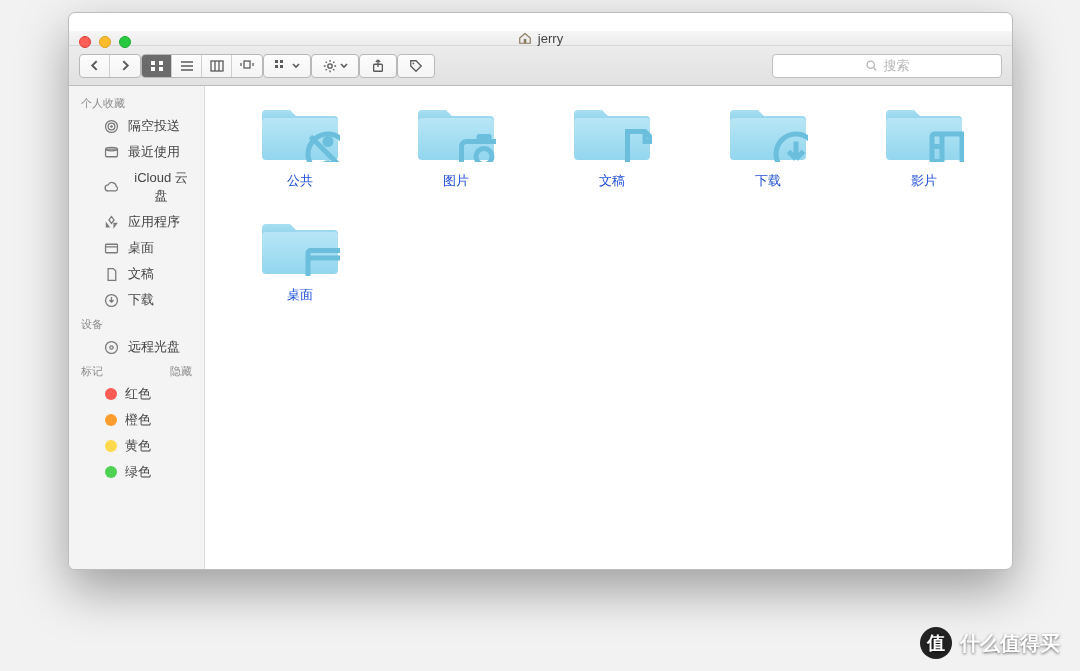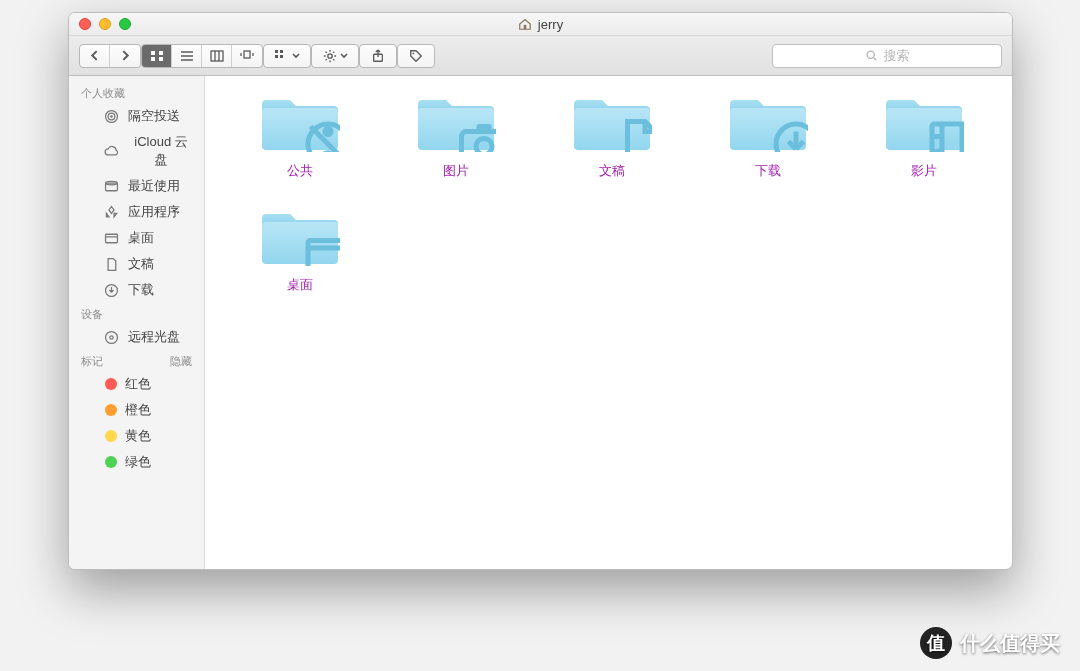--- a/index.html
+++ b/index.html
@@ -16,29 +16,30 @@
     width: 945px; height: 558px;
     background: #fff;
     border: 1px solid #bcbcbc;
     border-radius: 7px;
     box-shadow: 0 20px 50px rgba(0,0,0,0.35);
     overflow: hidden;
     display: flex;
     flex-direction: column;
   }
   .titlebar {
-    height: 23px;
+    height: 15px;
     background: linear-gradient(#f6f6f6, #ececec);
     border-bottom: 1px solid #d7d7d7;
     display: flex;
     align-items: center;
     justify-content: center;
     position: relative;
     font-size: 13px;
     color: #444;
+    margin-top: 18px;
   }
   .traffic {
     position: absolute;
     left: 10px; top: 5px;
     display: flex;
     gap: 8px;
   }
   .traffic div {
     width: 12px; height: 12px;
     border-radius: 50%;
@@ -141,21 +142,21 @@
     display: grid;
     grid-template-columns: repeat(5, 150px);
     gap: 26px 6px;
   }
   .item {
     display: flex;
     flex-direction: column;
     align-items: center;
     gap: 10px;
     font-size: 13px;
-    color: #a21caf;
+    color: #1d4ed8;
   }
   .folder {
     width: 80px; height: 60px; position: relative;
   }
   .folder svg { width: 100%; height: 100%; }
   .watermark {
     position: absolute;
     right: 20px; bottom: 12px;
     display: flex; align-items: center; gap: 8px;
     color: #fff;
@@ -394,32 +395,32 @@
             <span class="ic">
               <svg width="17" height="17">
                 <use href="#s-airdrop"></use>
               </svg>
             </span>
             <span>隔空投送</span>
           </div>
           <div class="sb-item">
             <span class="ic">
               <svg width="17" height="17">
+                <use href="#s-clock"></use>
+              </svg>
+            </span>
+            <span>最近使用</span>
+          </div>
+          <div class="sb-item">
+            <span class="ic">
+              <svg width="17" height="17">
                 <use href="#s-cloud"></use>
               </svg>
             </span>
             <span>iCloud 云盘</span>
-          </div>
-          <div class="sb-item">
-            <span class="ic">
-              <svg width="17" height="17">
-                <use href="#s-clock"></use>
-              </svg>
-            </span>
-            <span>最近使用</span>
           </div>
           <div class="sb-item">
             <span class="ic">
               <svg width="17" height="17">
                 <use href="#s-apps"></use>
               </svg>
             </span>
             <span>应用程序</span>
           </div>
           <div class="sb-item">

